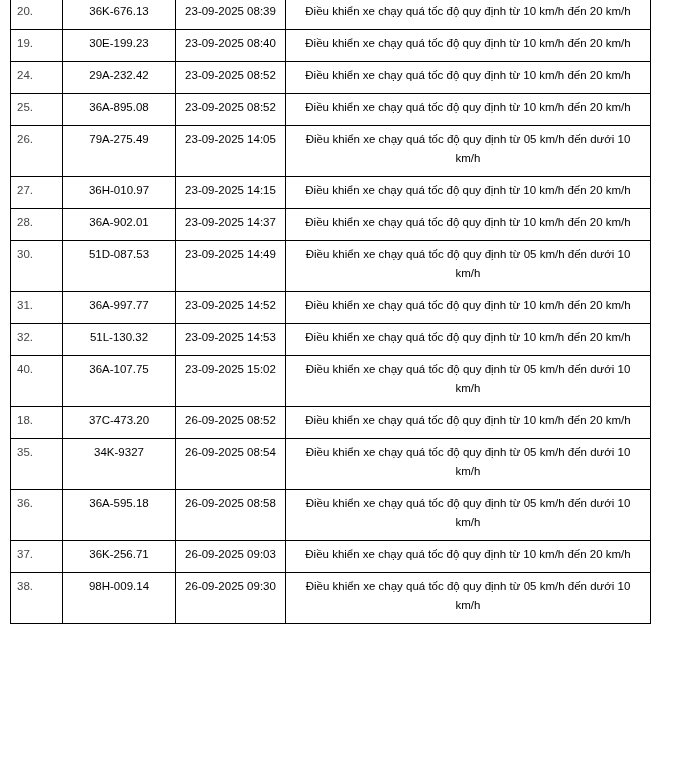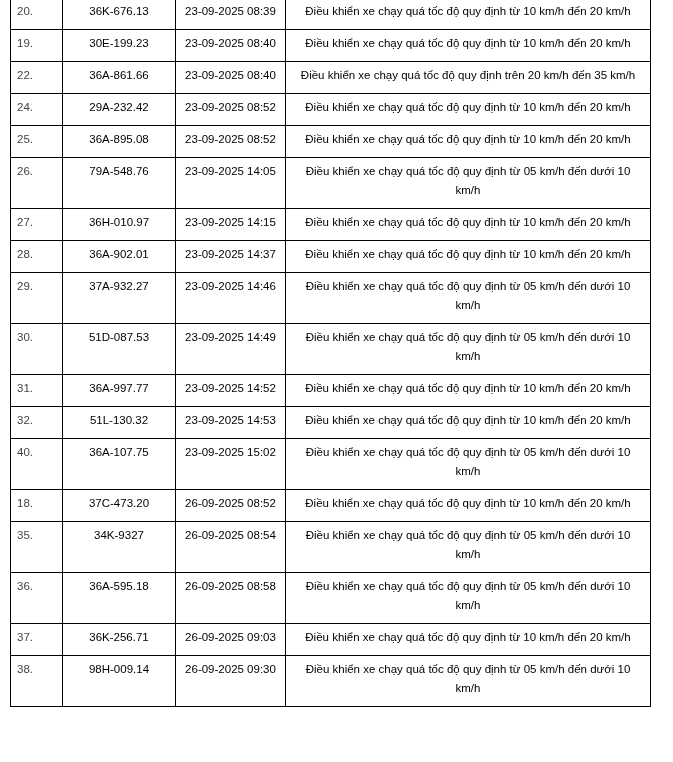--- a/index.html
+++ b/index.html
@@ -67,60 +67,48 @@
     <td class="c-time">23-09-2025 08:39</td>
     <td class="c-violation">Điều khiển xe chạy quá tốc độ quy định từ 10 km/h đến 20 km/h</td>
   </tr>
         <tr>
     <td class="c-no">19.</td>
     <td class="c-plate">30E-199.23</td>
     <td class="c-time">23-09-2025 08:40</td>
     <td class="c-violation">Điều khiển xe chạy quá tốc độ quy định từ 10 km/h đến 20 km/h</td>
   </tr>
         <tr>
-    <td class="c-no">22.</td>
-    <td class="c-plate">36A-861.66</td>
-    <td class="c-time">23-09-2025 08:40</td>
-    <td class="c-violation">Điều khiển xe chạy quá tốc độ quy định trên 20 km/h đến 35 km/h</td>
-  </tr>
-        <tr>
     <td class="c-no">24.</td>
     <td class="c-plate">29A-232.42</td>
     <td class="c-time">23-09-2025 08:52</td>
     <td class="c-violation">Điều khiển xe chạy quá tốc độ quy định từ 10 km/h đến 20 km/h</td>
   </tr>
         <tr>
     <td class="c-no">25.</td>
     <td class="c-plate">36A-895.08</td>
     <td class="c-time">23-09-2025 08:52</td>
     <td class="c-violation">Điều khiển xe chạy quá tốc độ quy định từ 10 km/h đến 20 km/h</td>
   </tr>
         <tr>
     <td class="c-no">26.</td>
-    <td class="c-plate">79A-548.76</td>
+    <td class="c-plate">79A-275.49</td>
     <td class="c-time">23-09-2025 14:05</td>
     <td class="c-violation">Điều khiển xe chạy quá tốc độ quy định từ 05 km/h đến dưới 10 km/h</td>
   </tr>
         <tr>
     <td class="c-no">27.</td>
     <td class="c-plate">36H-010.97</td>
     <td class="c-time">23-09-2025 14:15</td>
     <td class="c-violation">Điều khiển xe chạy quá tốc độ quy định từ 10 km/h đến 20 km/h</td>
   </tr>
         <tr>
     <td class="c-no">28.</td>
     <td class="c-plate">36A-902.01</td>
     <td class="c-time">23-09-2025 14:37</td>
     <td class="c-violation">Điều khiển xe chạy quá tốc độ quy định từ 10 km/h đến 20 km/h</td>
-  </tr>
-        <tr>
-    <td class="c-no">29.</td>
-    <td class="c-plate">37A-932.27</td>
-    <td class="c-time">23-09-2025 14:46</td>
-    <td class="c-violation">Điều khiển xe chạy quá tốc độ quy định từ 05 km/h đến dưới 10 km/h</td>
   </tr>
         <tr>
     <td class="c-no">30.</td>
     <td class="c-plate">51D-087.53</td>
     <td class="c-time">23-09-2025 14:49</td>
     <td class="c-violation">Điều khiển xe chạy quá tốc độ quy định từ 05 km/h đến dưới 10 km/h</td>
   </tr>
         <tr>
     <td class="c-no">31.</td>
     <td class="c-plate">36A-997.77</td>

